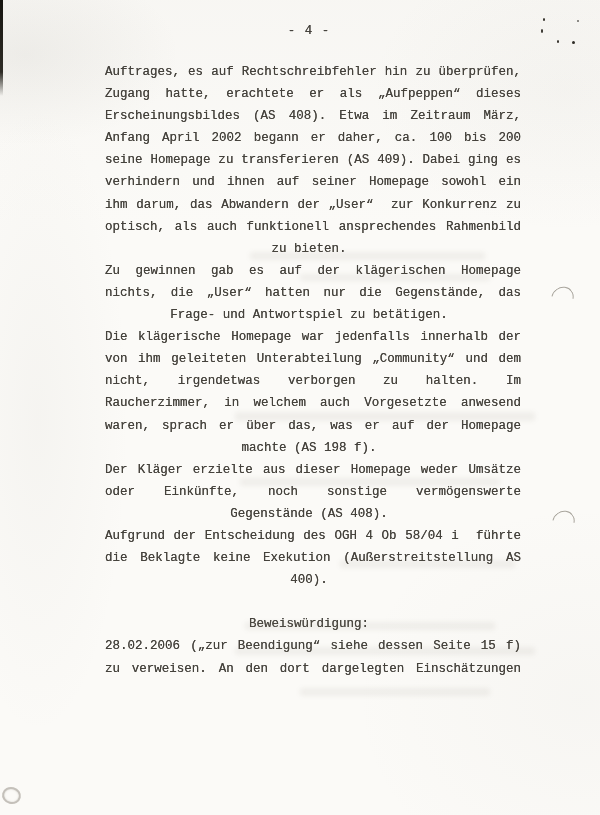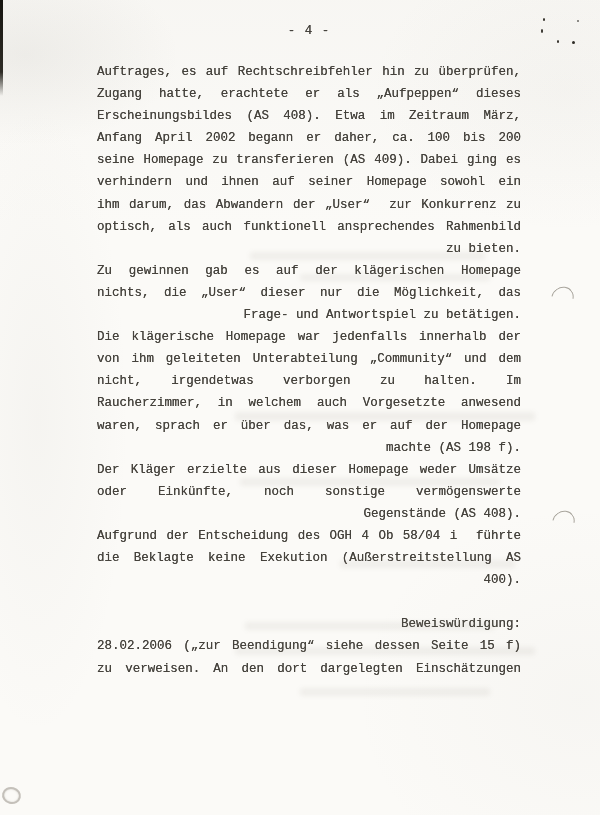--- a/index.html
+++ b/index.html
@@ -19,23 +19,23 @@
   .page-number {
     position:absolute; left:97px; top:24px; width:424px;
     text-align:center; font-size:12.5px; color:var(--ink);
     text-shadow:0 0 .6px rgba(62,60,55,.85); letter-spacing:1px;
   }
   .doc-text { position:absolute; left:97px; top:61px; width:424px; }
   .line {
     display:block; height:22.1px; line-height:22.1px;
     font-size:12.5px; color:var(--ink);
     text-shadow:0 0 .6px rgba(62,60,55,.85);
-    white-space:normal; text-align:right;
+    white-space:normal; text-align:center;
   }
-  .line.justify { text-align:justify; text-align-last:justify; }
+  .line.justify { text-align:justify; text-align-last:justify;margin-left:8px; }
   
   .edge-bar { position:absolute; left:0; top:0; width:2.5px; height:96px;
     background:linear-gradient(180deg,#15140f 0%,#2e2c26 75%,rgba(46,44,38,0) 100%);
     filter:blur(.3px); }
   .speck { position:absolute; background:#2f2c26; border-radius:50%; }
   .speck.s1 { left:543px; top:18px;  width:2px; height:3px; }
   .speck.s2 { left:541px; top:29px;  width:2px; height:4px; }
   .speck.s3 { left:557px; top:40px;  width:2px; height:3px; }
   .speck.s4 { left:572px; top:41px;  width:3px; height:3px; }
   .speck.s5 { left:577px; top:20px;  width:2px; height:2px; opacity:.7; }
@@ -68,21 +68,21 @@
       <div class="line justify">Auftrages, es auf Rechtschreibfehler hin zu überprüfen,</div>
       <div class="line justify">Zugang hatte, erachtete er als „Aufpeppen“ dieses</div>
       <div class="line justify">Erscheinungsbildes (AS 408). Etwa im Zeitraum März,</div>
       <div class="line justify">Anfang April 2002 begann er daher, ca. 100 bis 200</div>
       <div class="line justify">seine Homepage zu transferieren (AS 409). Dabei ging es</div>
       <div class="line justify">verhindern und ihnen auf seiner Homepage sowohl ein</div>
       <div class="line justify">ihm darum, das Abwandern der „User“&nbsp; zur Konkurrenz zu</div>
       <div class="line justify">optisch, als auch funktionell ansprechendes Rahmenbild</div>
       <div class="line">zu bieten.</div>
       <div class="line justify">Zu gewinnen gab es auf der klägerischen Homepage</div>
-      <div class="line justify">nichts, die „User“ dieser nur die Möglichkeit, das</div>
+      <div class="line justify">nichts, die „User“ hatten nur die Gegenstände, das</div>
       <div class="line">Frage- und Antwortspiel zu betätigen.</div>
       <div class="line justify">Die klägerische Homepage war jedenfalls innerhalb der</div>
       <div class="line justify">von ihm geleiteten Unterabteilung „Community“ und dem</div>
       <div class="line justify">nicht, irgendetwas verborgen zu halten. Im</div>
       <div class="line justify">Raucherzimmer, in welchem auch Vorgesetzte anwesend</div>
       <div class="line justify">waren, sprach er über das, was er auf der Homepage</div>
       <div class="line">machte (AS 198 f).</div>
       <div class="line justify">Der Kläger erzielte aus dieser Homepage weder Umsätze</div>
       <div class="line justify">oder Einkünfte, noch sonstige vermögenswerte</div>
       <div class="line">Gegenstände (AS 408).</div>

